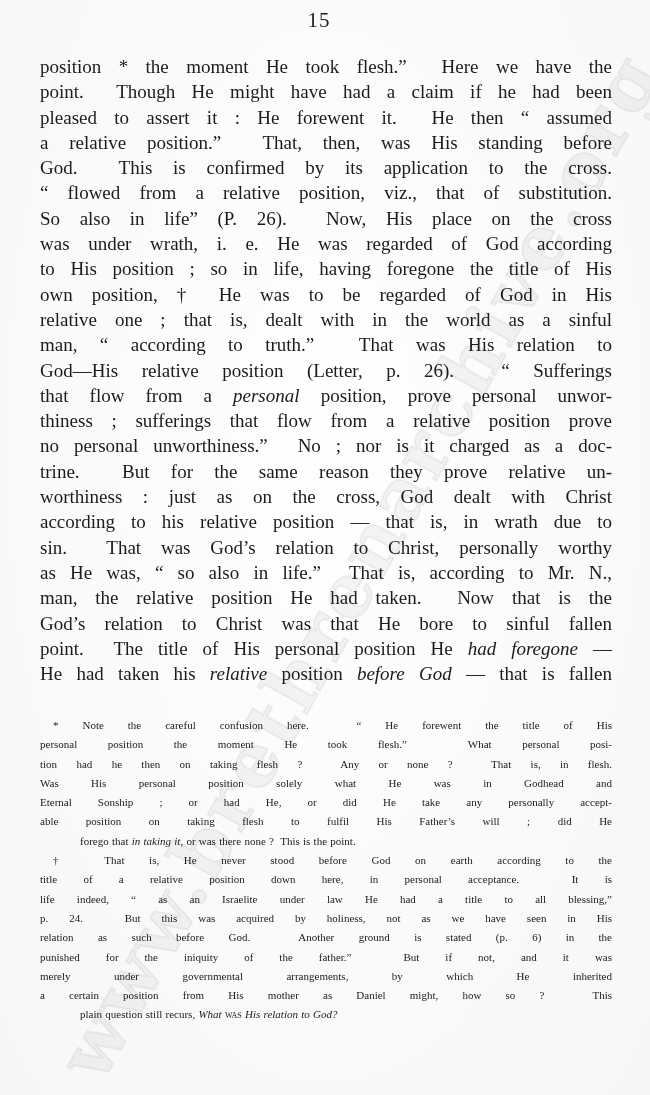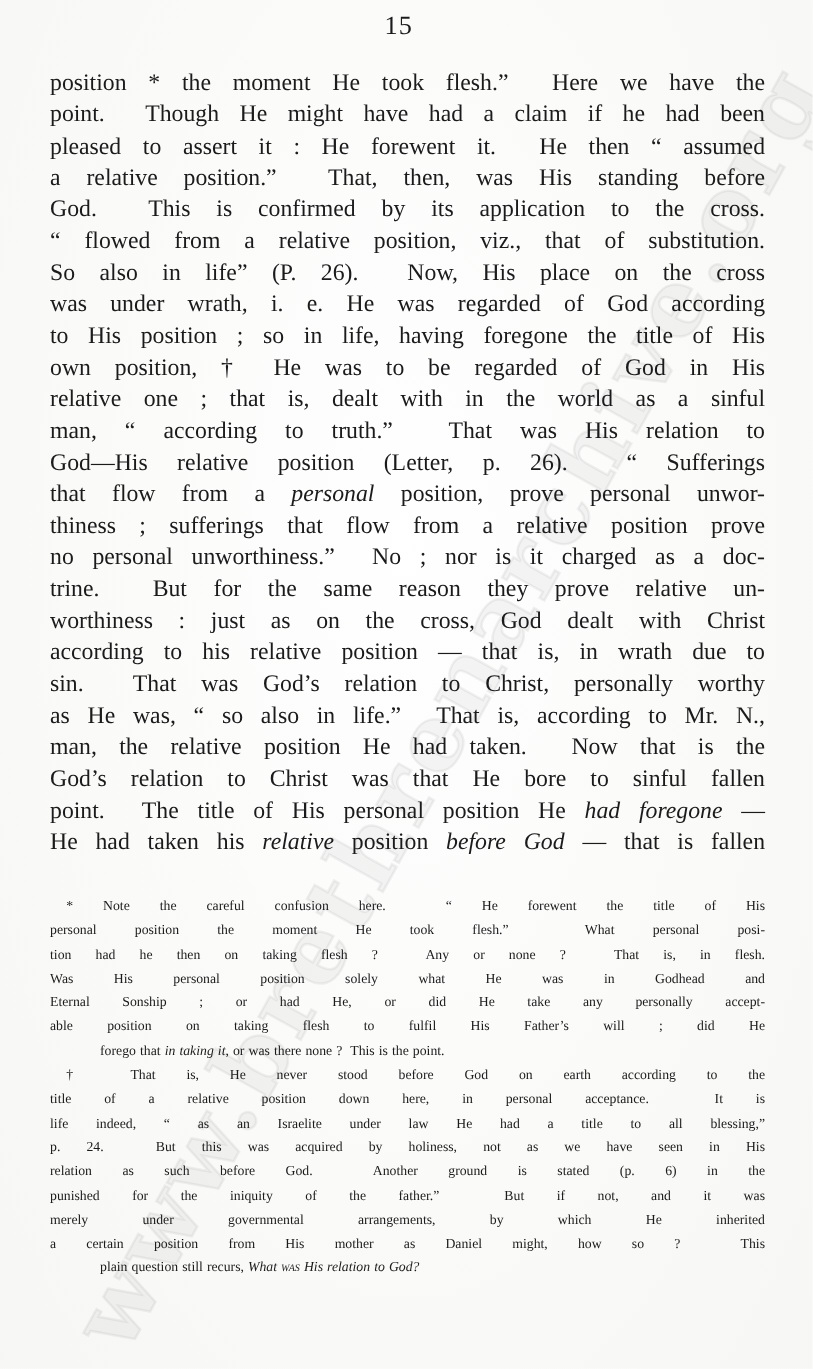--- a/index.html
+++ b/index.html
@@ -57,21 +57,21 @@
   }
   .footnote .tline{
     font-size:11px;
     line-height:19.3px;
     text-align:justify;
     text-align-last:justify;
     word-spacing:0.5px;
   }
   .footnote .tline:first-child{text-indent:13px;}
   .footnote .tline.ragged{text-align-last:left;margin-left:40px;}
-  .sc{font-variant:small-caps;font-style:italic;}
+  .sc{font-variant:small-caps;}
   i{font-style:italic;}
 </style>
 </head>
 <body>
 
 <div class="page">
   <div class="watermark">www.brethrenarchive.org</div>
 
   <div class="content">
     <div class="page-number">15</div>

